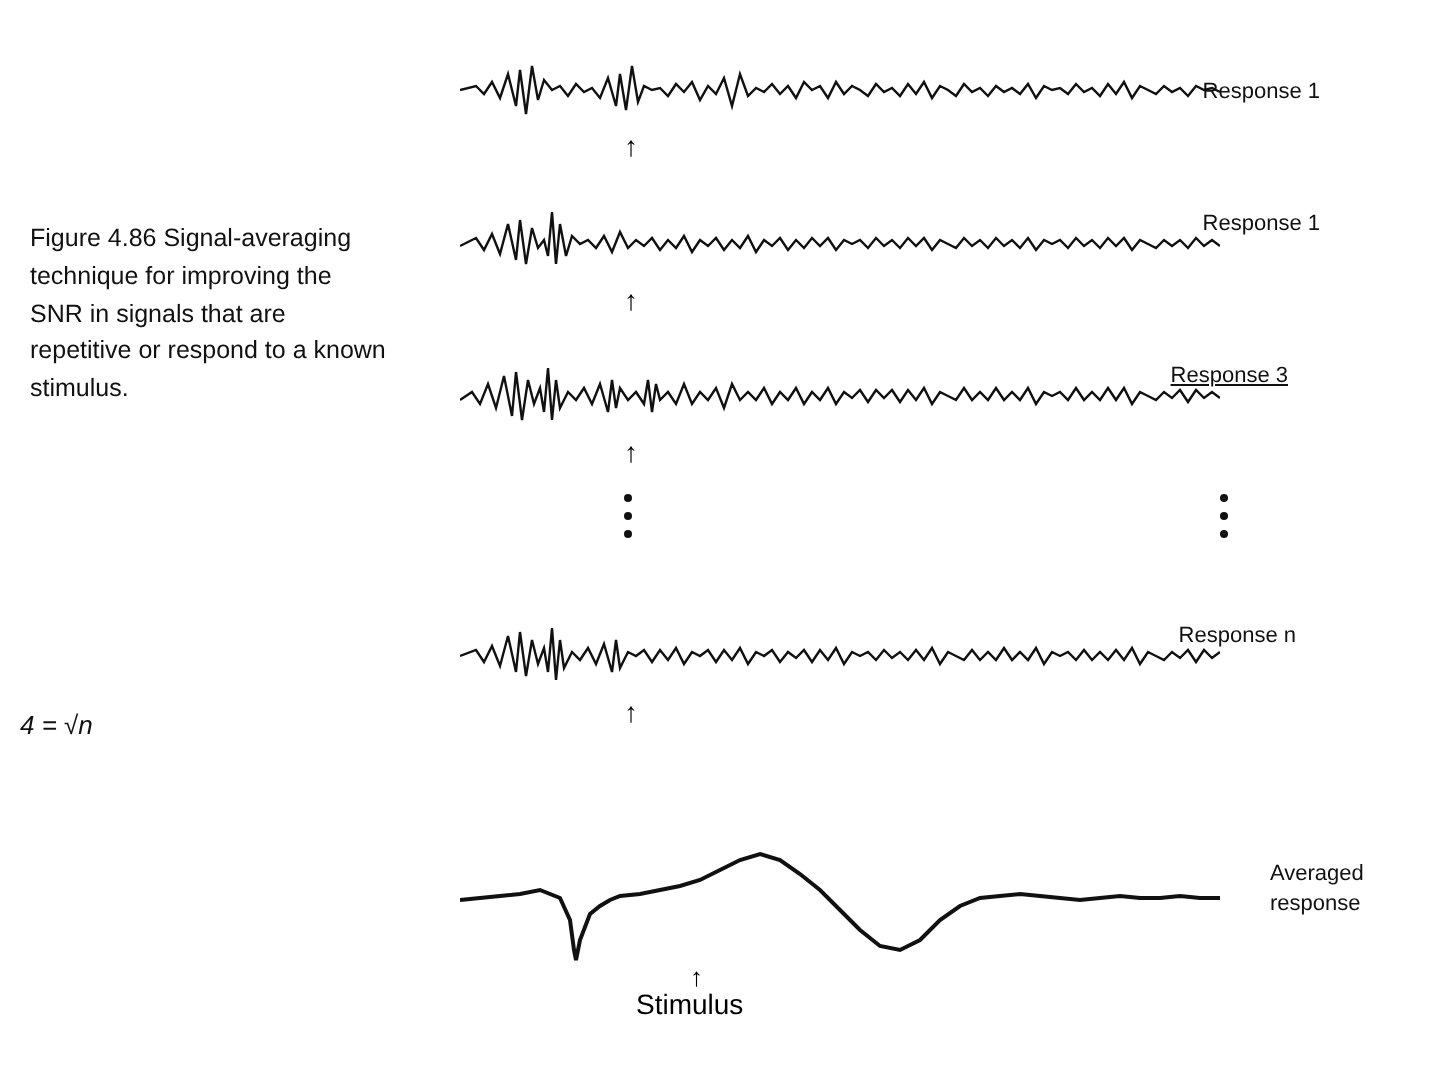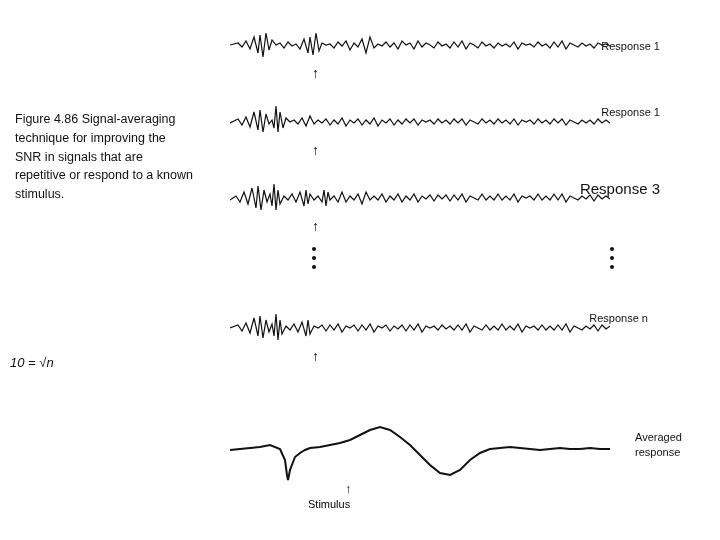--- a/index.html
+++ b/index.html
@@ -126,21 +126,21 @@
       </svg>
       <div class="arrow-up" style="top: 55px; position: absolute; left: 112px;">↑</div>
       <span class="response-label" style="position: absolute; right: 0; top: 25px; font-size: 11px; white-space: nowrap;">Response 1</span>
     </div>
 
     <div style="position: absolute; top: 158px; width: 460px;">
       <svg class="signal-canvas" viewBox="0 0 380 60">
         <polyline fill="none" stroke="#111" stroke-width="1.2" points="0,32 6,28 10,34 14,24 18,36 22,20 26,40 28,18 31,42 34,22 37,34 40,26 42,38 44,16 46,42 48,22 50,36 54,28 58,32 62,26 66,34 70,24 74,38 76,22 78,36 80,26 84,32 88,28 92,34 94,22 96,38 98,24 100,32 104,28 108,34 112,24 116,34 120,28 124,32 128,26 132,36 136,24 140,32 144,28 148,32 152,26 156,34 160,28 164,32 168,26 172,34 176,28 180,32 184,26 188,34 192,28 196,31 200,27 204,33 208,27 212,31 216,27 220,33 224,27 228,32 232,26 236,34 240,28 244,30 248,32 252,26 256,32 260,28 264,32 268,26 272,32 276,28 280,32 284,26 288,34 292,28 296,30 300,28 304,32 308,26 312,32 316,28 320,32 324,26 328,32 332,26 336,34 340,28 344,30 348,32 352,28 356,31 360,27 364,33 368,27 372,31 376,28 380,31"></polyline>
       </svg>
       <div class="arrow-up" style="top: 55px; position: absolute; left: 112px;">↑</div>
-      <span class="response-label" style="position: absolute; right: 0; top: 25px; font-size: 15px; white-space: nowrap;">Response 3</span>
+      <span class="response-label" style="position: absolute; right: 16px; top: 25px; font-size: 11px; white-space: nowrap; text-decoration: underline;">Response 3</span>
     </div>
 
     <div style="position: absolute; top: 242px; left: 112px; display: flex; flex-direction: column; gap: 5px;">
       <div class="dot"></div>
       <div class="dot"></div>
       <div class="dot"></div>
     </div>
 
     <div style="position: absolute; top: 242px; left: 410px; display: flex; flex-direction: column; gap: 5px;">
       <div class="dot"></div>
@@ -153,33 +153,33 @@
         <polyline fill="none" stroke="#111" stroke-width="1.2" points="0,30 8,27 12,33 16,25 20,35 24,20 28,38 30,18 33,40 36,22 39,34 42,26 44,38 46,16 48,42 50,22 52,36 56,28 60,32 64,26 68,34 72,24 76,38 78,22 80,36 84,28 88,30 92,27 96,33 100,27 104,32 108,26 112,34 116,28 120,30 124,27 128,33 132,27 136,32 140,26 144,34 148,28 152,30 156,27 160,33 164,28 168,31 172,27 176,33 180,27 184,32 188,26 192,34 196,28 200,30 204,28 208,32 212,27 216,31 220,28 224,32 228,27 232,32 236,26 240,34 244,28 248,30 252,32 256,27 260,32 264,28 268,32 272,26 276,32 280,28 284,32 288,26 292,34 296,28 300,30 304,28 308,32 312,27 316,32 320,28 324,32 328,27 332,32 336,26 340,34 344,28 348,30 352,32 356,28 360,31 364,27 368,33 372,27 376,31 380,28"></polyline>
       </svg>
       <div class="arrow-up" style="top: 55px; position: absolute; left: 112px;">↑</div>
       <span class="response-label" style="position: absolute; right: 12px; top: 25px; font-size: 11px; white-space: nowrap;">Response n</span>
     </div>
 
   </div>
 
   <div class="formula-area">
     <div class="formula-line">
-      <i>10 = √n</i>
+      <i>4 = √n</i>
     </div>
   </div>
 
   <div class="averaged-row">
     <svg style="position: absolute; left: 30px; top: 5px; width: 380px; height: 90px;" viewBox="0 0 380 90">
 
       <polyline fill="none" stroke="#111" stroke-width="2" points="0,45 10,44 20,43 30,42 40,40 50,44 55,55 57,70 58,75 60,65 65,52 70,48 75,45 80,43 90,42 100,40 110,38 120,35 130,30 140,25 150,22 160,25 170,32 180,40 190,50 200,60 210,68 220,70 230,65 240,55 250,48 260,44 270,43 280,42 290,43 300,44 310,45 320,44 330,43 340,44 350,44 360,43 370,44 380,44"></polyline>
     </svg>
 
     <div style="position: absolute; bottom: 14px; left: 145px; font-size: 13px;">↑</div>
 
-    <div style="position: absolute; bottom: 0; left: 108px; font-size: 11px;">
+    <div style="position: absolute; bottom: 0; left: 118px; font-size: 14px;">
       <span>Stimulus</span>
     </div>
 
     <div style="position: absolute; right: 0; top: 30px; font-size: 11px; width: 75px; line-height: 1.4; color: #111; margin-left: 20px;">
       <span>Averaged response</span>
     </div>
   </div>
 
 </div>
 

